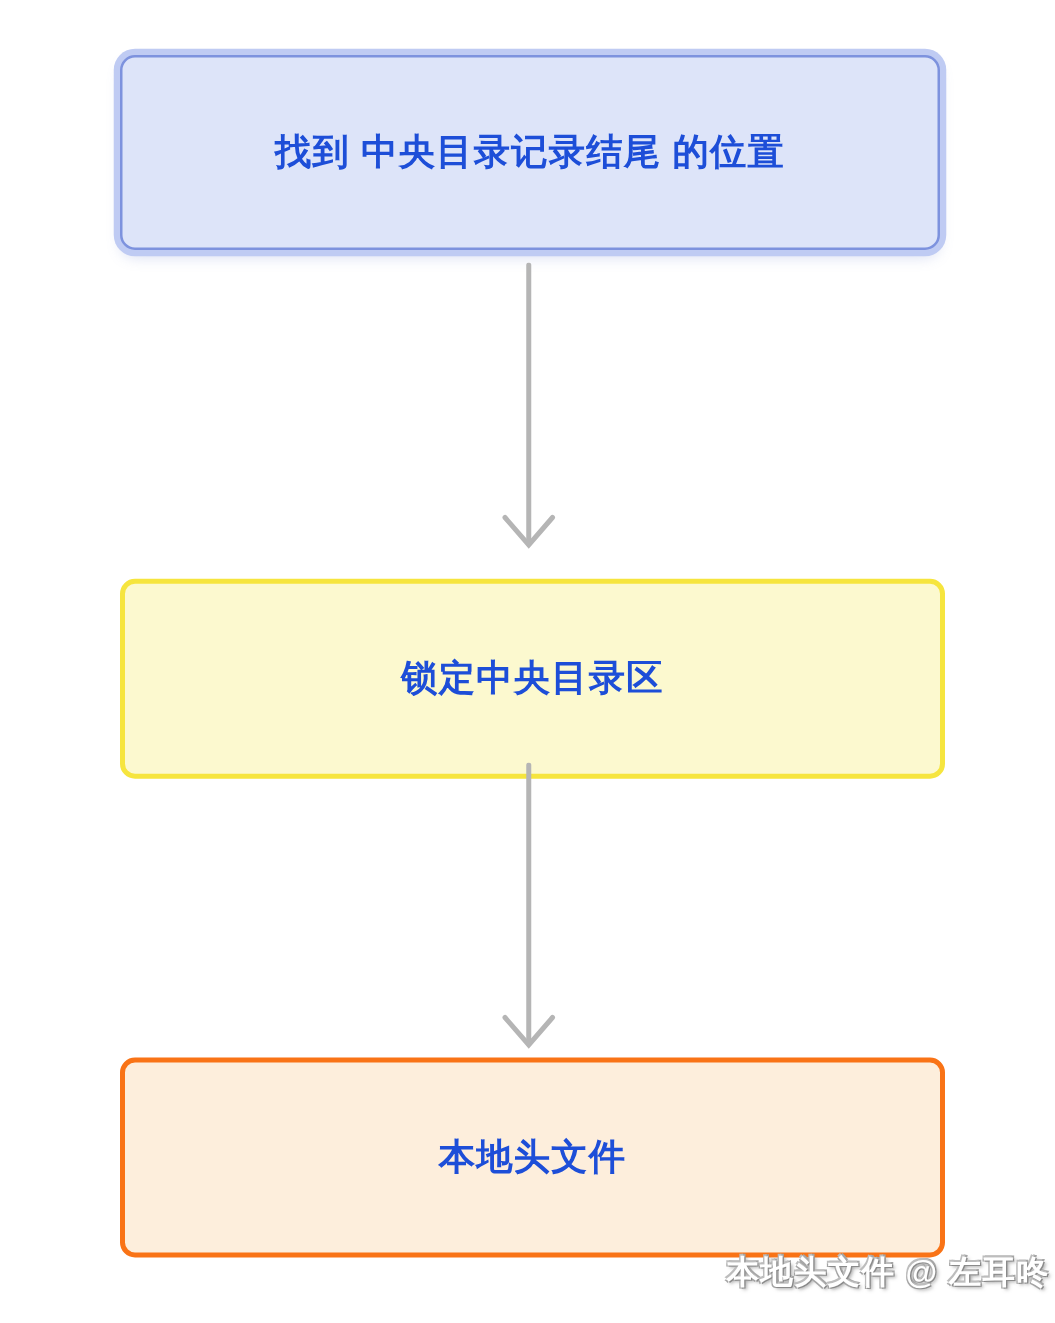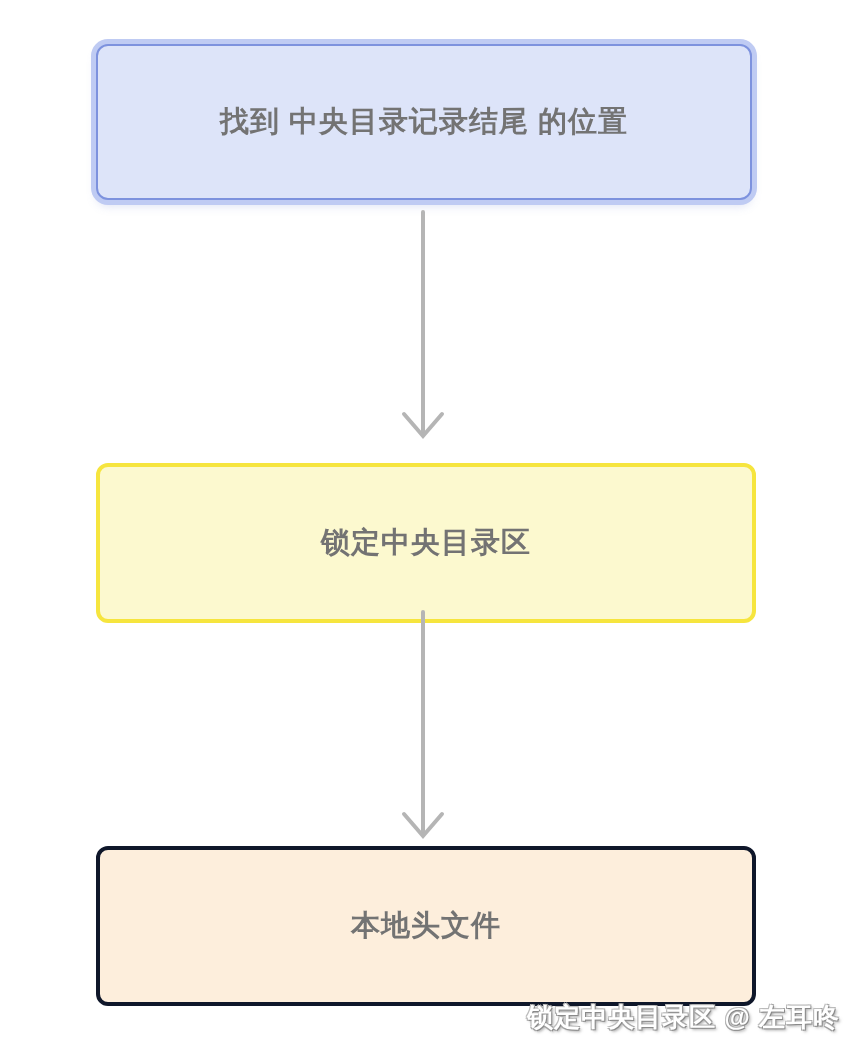--- a/index.html
+++ b/index.html
@@ -22,39 +22,39 @@
     height: 152px;
     border-radius: 12px;
     display: flex;
     align-items: center;
     justify-content: center;
     box-sizing: content-box;
   }
   .node-label {
     font-size: 29px;
     font-weight: bold;
-    color: #737373;
+    color: #1d4ed8;
     letter-spacing: 1px;
     text-align: center;
   }
   .node-blue {
     top: 44px;
     background: #dde4f9;
     border: 2px solid #7d92de;
     box-shadow: 0 0 0 5px #bfcbf3, 0 6px 10px rgba(120,140,210,0.25);
   }
   .node-yellow {
     top: 463px;
     background: #fcf9cf;
     border: 4px solid #f6e53e;
   }
   .node-orange {
     top: 846px;
     background: #fdeedc;
-    border: 4px solid #0f172a;
+    border: 4px solid #f97316;
   }
   .flow-arrow {
     position: absolute;
     left: 401px;
     width: 44px;
     height: 230px;
   }
   .flow-arrow-1 { top: 210px; }
   .flow-arrow-2 { top: 610px; }
   .watermark {
@@ -94,15 +94,15 @@
 
   <svg class="flow-arrow flow-arrow-2" viewBox="0 0 44 230">
     <line x1="22" y1="2" x2="22" y2="222" stroke="#b5b5b5" stroke-width="4" stroke-linecap="round"></line>
     <polyline points="3,204 22,226 41,204" fill="none" stroke="#b5b5b5" stroke-width="4" stroke-linecap="round" stroke-linejoin="miter"></polyline>
   </svg>
 
   <div class="node node-orange">
     <span class="node-label">本地头文件</span>
   </div>
 
-  <div class="watermark">锁定中央目录区 @ 左耳咚</div>
+  <div class="watermark">本地头文件 @ 左耳咚</div>
 
 </div>
 
 </body></html>

